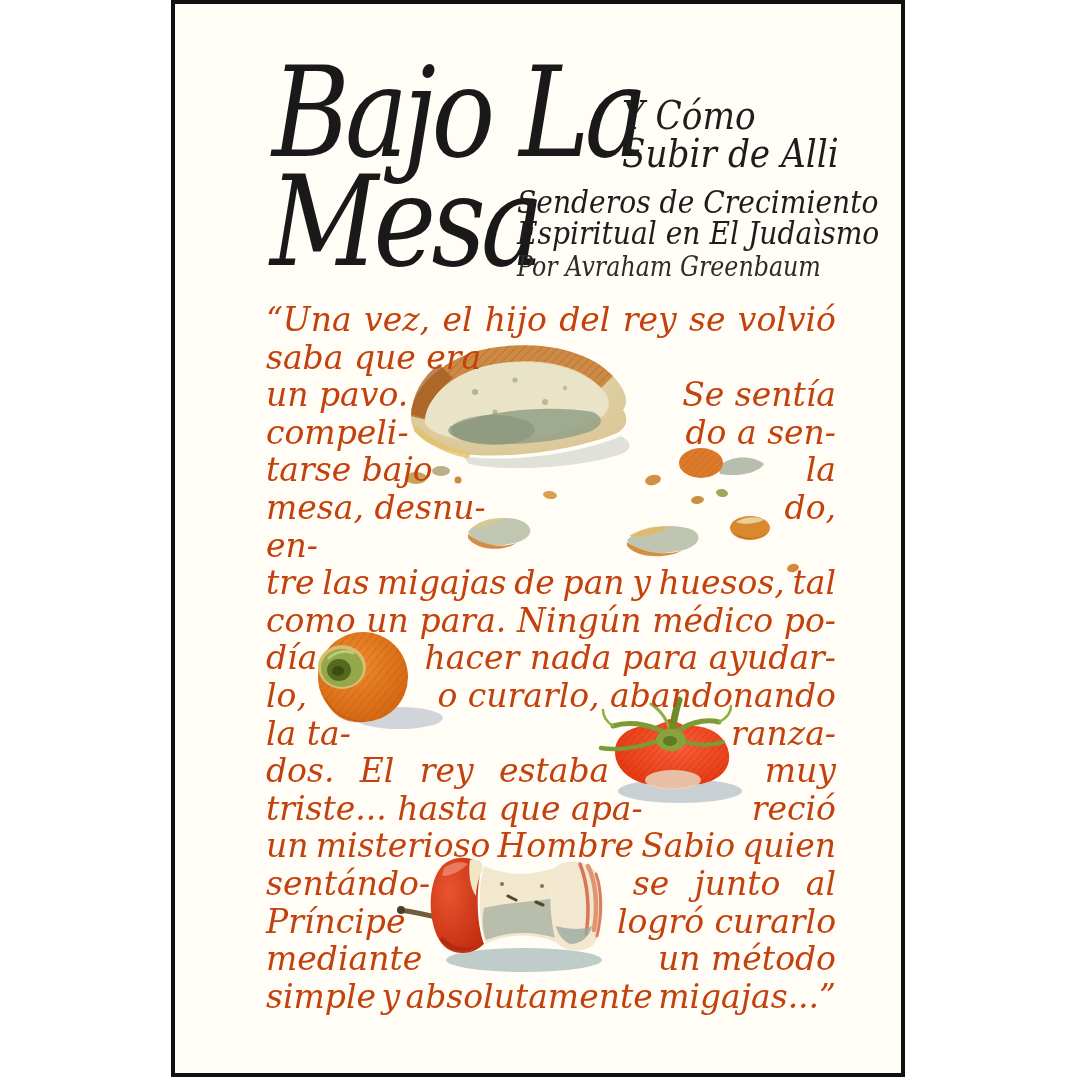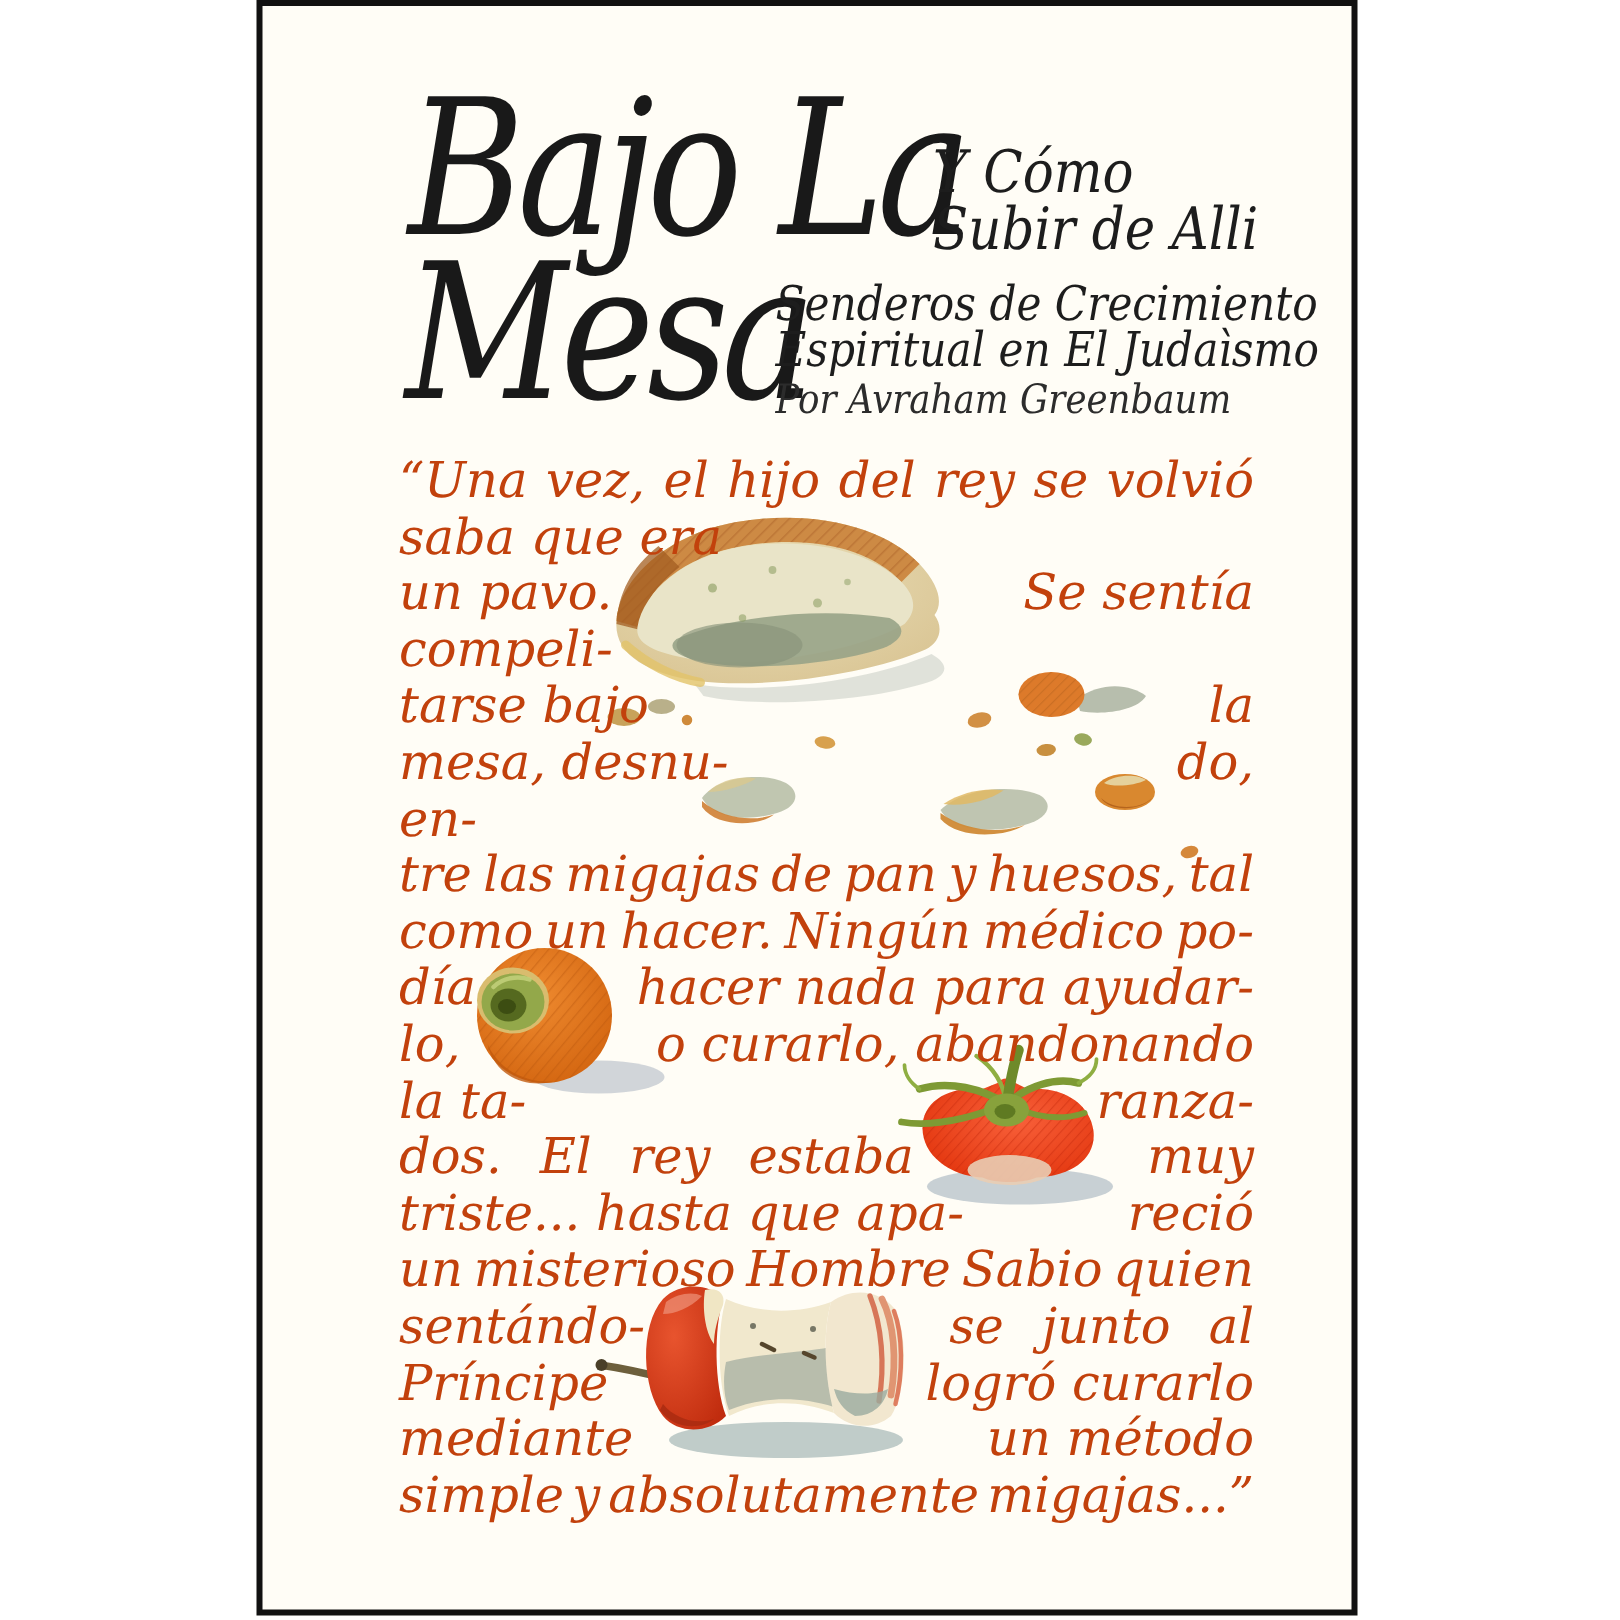--- a/index.html
+++ b/index.html
@@ -195,20 +195,21 @@
         </div>
         <div class="bline">
           <span>saba que era</span>
         </div>
         <div class="bline">
           <span>un pavo.</span>
           <span>Se sentía</span>
         </div>
         <div class="bline">
           <span>compeli-</span>
+          <span>do a sen-</span>
         </div>
         <div class="bline">
           <span>tarse bajo</span>
           <span>la</span>
         </div>
         <div class="bline">
           <span>mesa, desnu-</span>
           <span>do,</span>
         </div>
         <div class="bline">
@@ -220,21 +221,21 @@
           <span>migajas</span>
           <span>de</span>
           <span>pan</span>
           <span>y</span>
           <span>huesos,</span>
           <span>tal</span>
         </div>
         <div class="bline">
           <span>como</span>
           <span>un</span>
-          <span>hacer.</span>
+          <span>para.</span>
           <span>Ningún</span>
           <span>médico</span>
           <span>po-</span>
         </div>
         <div class="bline">
           <span>día</span>
           <span>hacer nada para ayudar-</span>
         </div>
         <div class="bline">
           <span>lo,</span>

